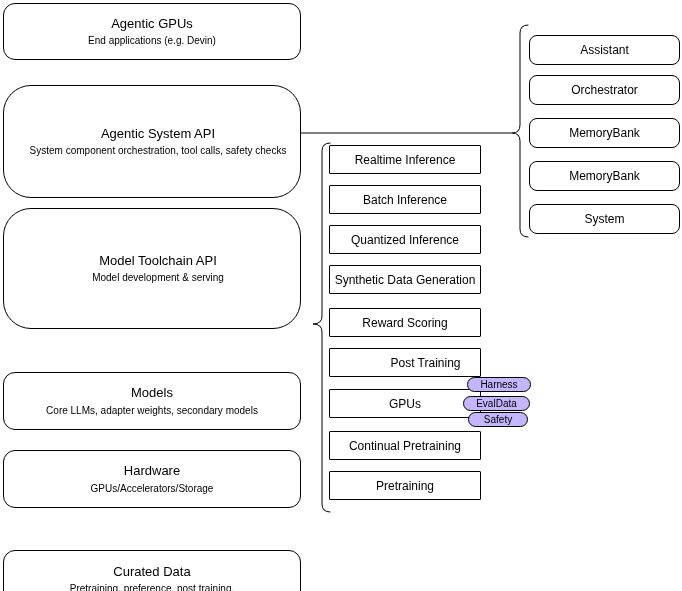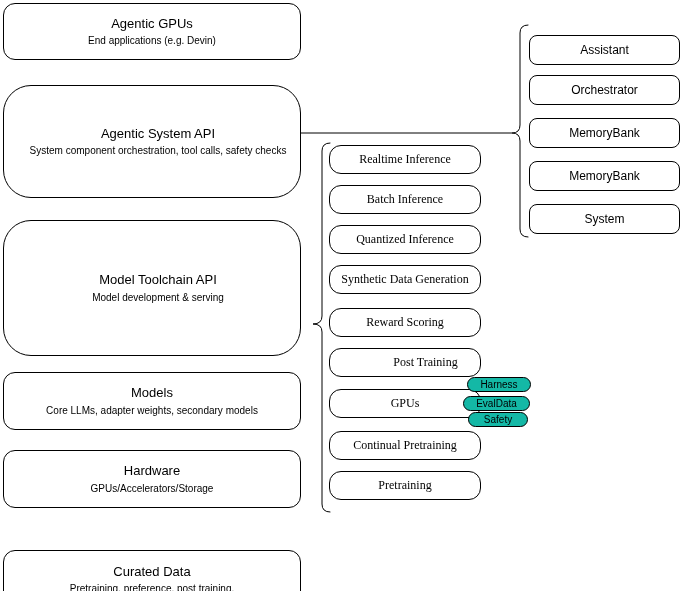--- a/index.html
+++ b/index.html
@@ -25,43 +25,43 @@
     justify-content: center;
     text-align: center;
   }
   .lbox { left: 3px; width: 298px; border-radius: 12px; gap: 4px; }
   .lbox.big { border-radius: 28px; padding-left: 12px; }
   .btitle { font-size: 13px; line-height: 1.2; white-space: nowrap; }
   .bsub  { font-size: 10px; line-height: 1.2; white-space: nowrap; }
 
   .mbox {
     left: 329px; width: 152px; height: 29px;
-    border-radius: 12px; font-size: 12px; flex-direction: row; white-space: nowrap; font-family: Liberation Serif, serif;
+    border-radius: 1px; font-size: 12px; flex-direction: row; white-space: nowrap;
   }
   .rbox {
     left: 529px; width: 151px; height: 30px;
     border-radius: 8px; font-size: 12px; flex-direction: row; white-space: nowrap;
   }
   .pill {
     position: absolute;
     box-sizing: border-box;
     border: 1px solid #000000;
-    background: #14b8a6;
+    background: #c4b5fd;
     border-radius: 9px;
     display: flex;
     align-items: center;
     justify-content: center;
     font-size: 10px;
     line-height: 1;
     white-space: nowrap;
   }
 
   #lb0 { top: 3px;   height: 57px;  }
   #lb1 { top: 85px;  height: 113px; }
-  #lb2 { top: 220px; height: 136px; }
+  #lb2 { top: 208px; height: 121px; }
   #lb3 { top: 372px; height: 58px;  }
   #lb4 { top: 450px; height: 58px;  }
   #lb5 { top: 530px; height: 59px; margin-top: 20px;  }
 
   #mb0 { top: 145px; } #mb1 { top: 185px; } #mb2 { top: 225px; }
   #mb3 { top: 265px; } #mb4 { top: 308px; } #mb5 { top: 348px; padding-left: 41px; }
   #mb6 { top: 389px; } #mb7 { top: 431px; } #mb8 { top: 471px; }
 
   #rb0 { top: 35px;  } #rb1 { top: 75px;  } #rb2 { top: 118px; }
   #rb3 { top: 161px; } #rb4 { top: 204px; }

